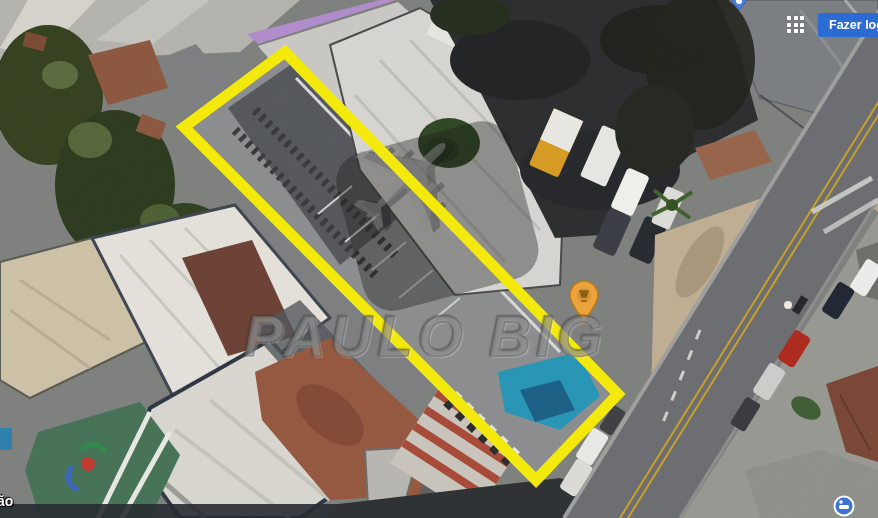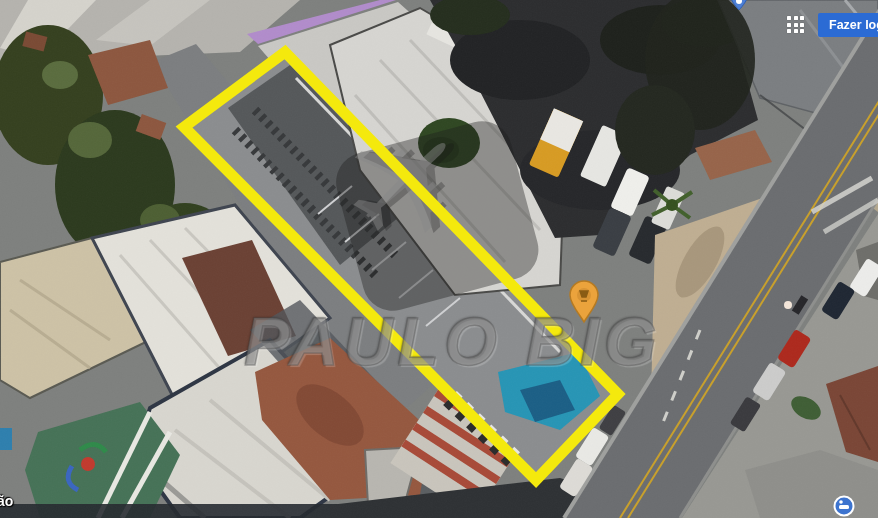--- a/index.html
+++ b/index.html
@@ -3,21 +3,21 @@
 <meta charset="utf-8">
 <style>
   html,body{margin:0;padding:0;background:#000;}
   .stage{position:relative;width:878px;height:518px;overflow:hidden;
          font-family:"Liberation Sans",sans-serif;background:#7e807e;}
   .stage svg{position:absolute;left:0;top:0;display:block;}
 
   
   .wm-text{
     position:absolute;left:244px;top:302px;width:420px;
-    font-size:68px;font-weight:bold;font-style:italic;letter-spacing:5px;
+    font-size:58px;font-weight:bold;font-style:italic;letter-spacing:5px;
     color:rgba(150,150,150,0.50);
     -webkit-text-stroke:1.5px rgba(85,85,85,0.45);
     text-shadow:2px 2px 1px rgba(255,255,255,0.20), -1px -1px 2px rgba(0,0,0,0.28);
     white-space:nowrap;pointer-events:none;user-select:none;
   }
 
   
   .street-label{
     position:absolute;left:-3px;top:493px;
     font-size:14px;font-weight:bold;color:#ffffff;

